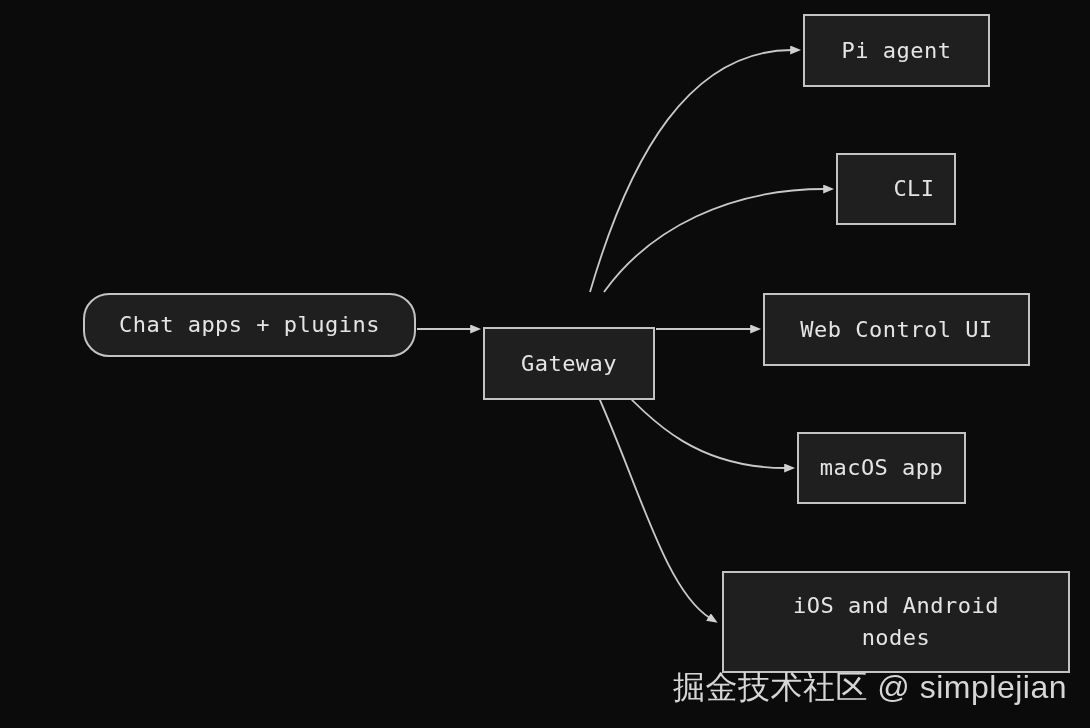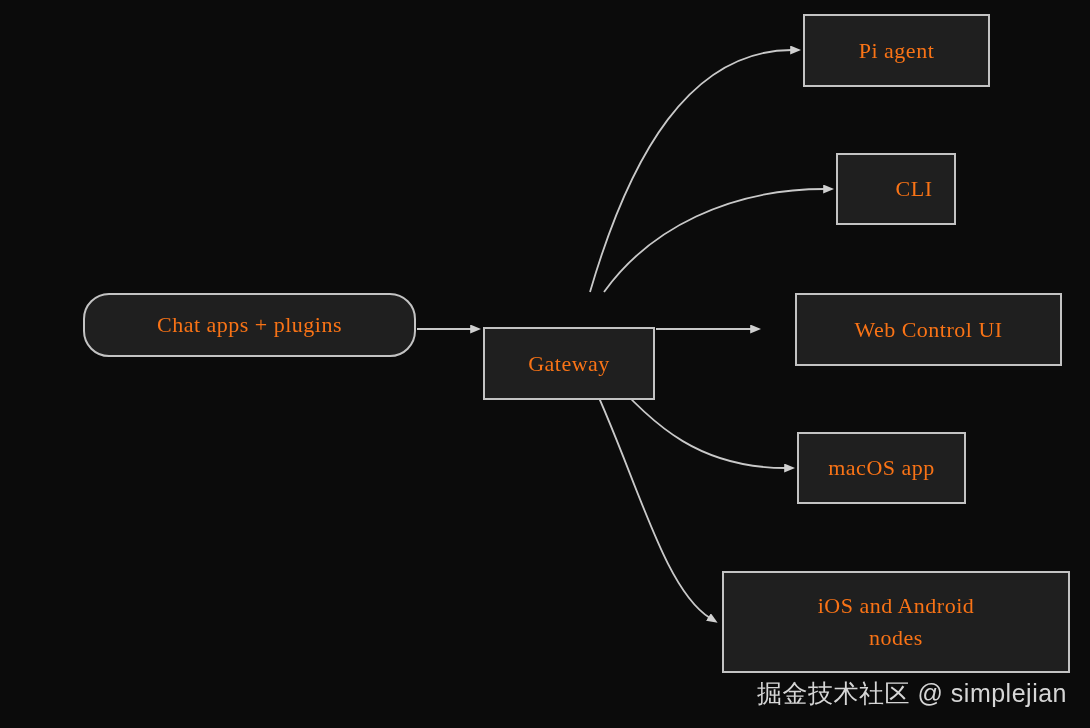--- a/index.html
+++ b/index.html
@@ -23,37 +23,36 @@
     top: 0;
     width: 1090px;
     height: 728px;
     pointer-events: none;
   }
   .node {
     position: absolute;
     box-sizing: border-box;
     background: #1f1f1f;
     border: 2px solid #c3c3c3;
-    color: #f97316;
+    color: #e5e5e5;
     font-size: 22px;
     letter-spacing: 0.5px;
     display: flex;
     align-items: center;
     justify-content: center;
     text-align: center;
     white-space: pre-line;
     line-height: 1.45;
-    font-family: Liberation Serif, serif;
   }
   .watermark {
     position: absolute;
     right: 23px;
     bottom: 18px;
     color: #d6d6d6;
-    font-size: 25px;
+    font-size: 32px;
     font-family: "Liberation Sans", "DejaVu Sans", sans-serif;
     letter-spacing: 0.5px;
   }
 </style>
 </head>
 <body>
 
 <div class="canvas">
 
   <svg class="edges-layer" width="1090" height="728" viewBox="0 0 1090 728" xmlns="http://www.w3.org/2000/svg">
@@ -71,21 +70,21 @@
   </svg>
 
   <div class="node" style="left:83px; top:293px; width:333px; height:64px;border-radius:26px;">Chat apps + plugins</div>
 
   <div class="node" style="left:483px; top:293px; width:172px; height:73px;margin-top:34px;">Gateway</div>
 
   <div class="node" style="left:803px; top:14px; width:187px; height:73px;">Pi agent</div>
 
   <div class="node" style="left:836px; top:153px; width:120px; height:72px;padding-left:36px;">CLI</div>
 
-  <div class="node" style="left:763px; top:293px; width:267px; height:73px;margin-left:32px;">Web Control UI</div>
+  <div class="node" style="left:763px; top:293px; width:267px; height:73px;">Web Control UI</div>
 
   <div class="node" style="left:797px; top:432px; width:169px; height:72px;">macOS app</div>
 
   <div class="node" style="left:722px; top:571px; width:348px; height:102px;">iOS and Android
 nodes</div>
 
   <div class="watermark">掘金技术社区 @ simplejian</div>
 
 </div>
 

